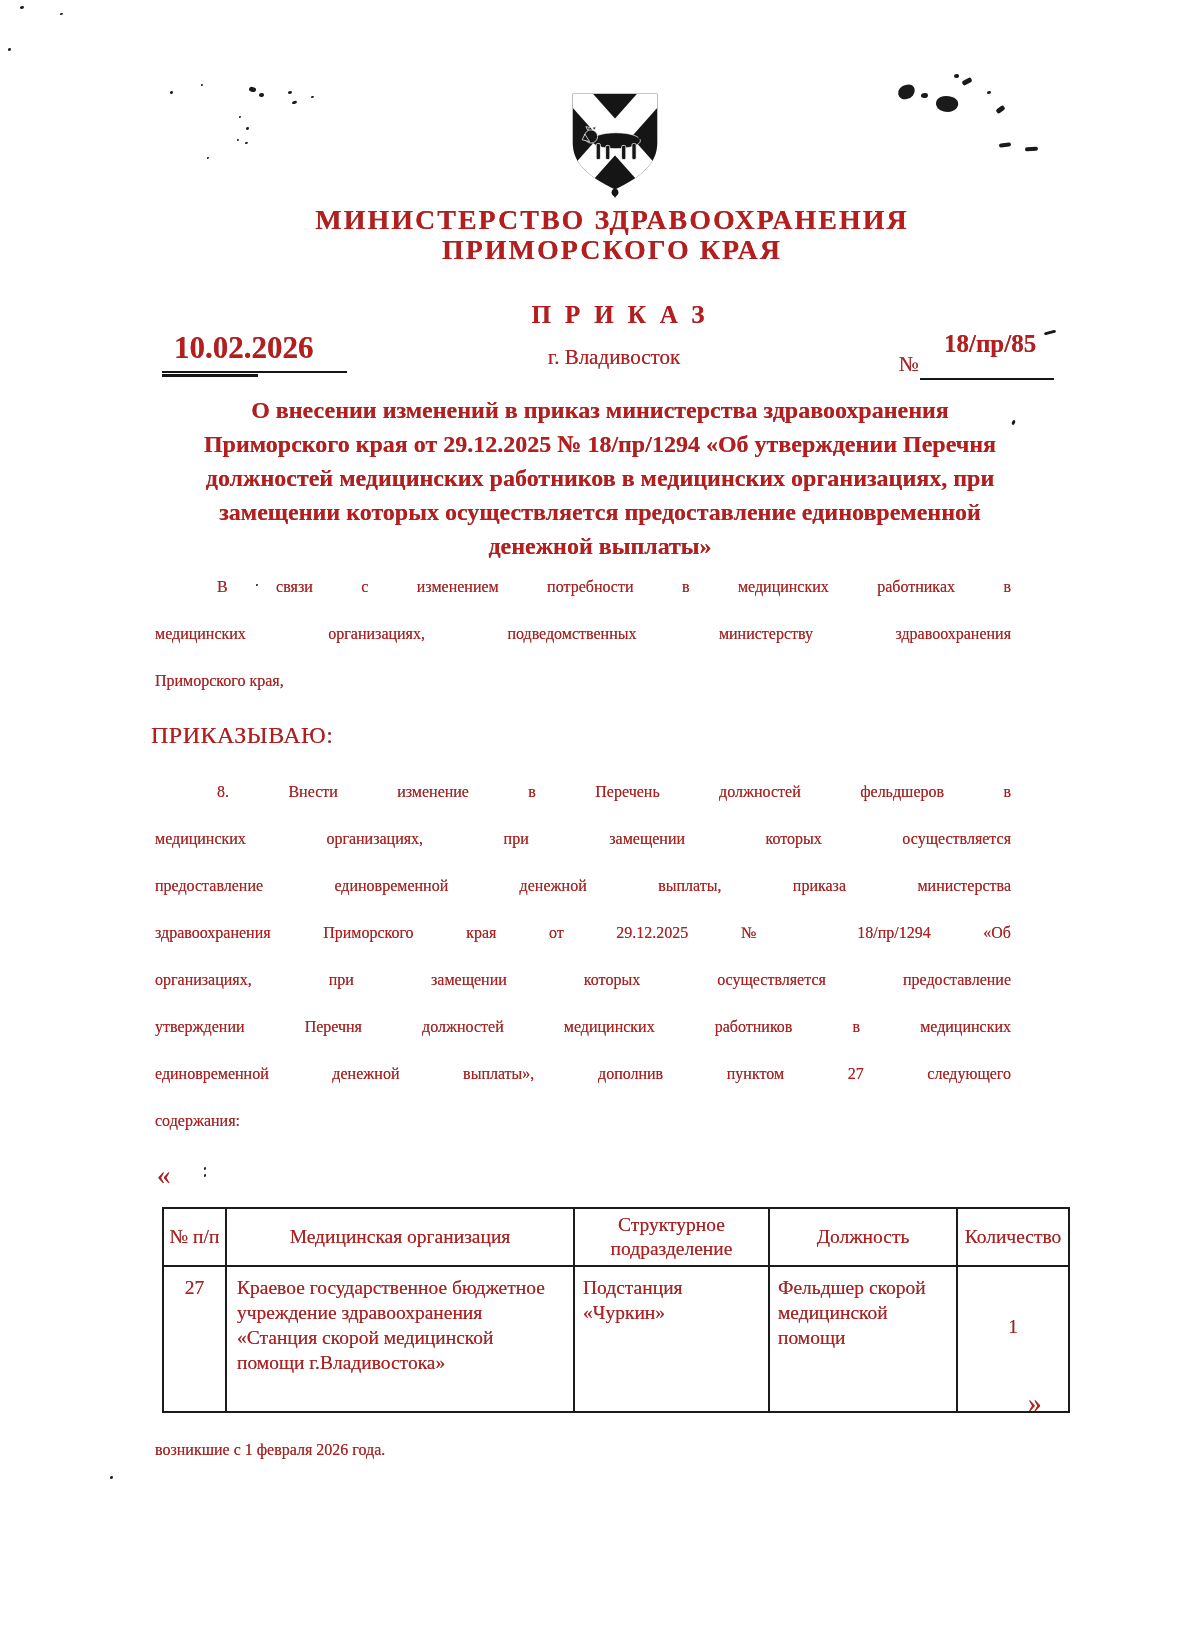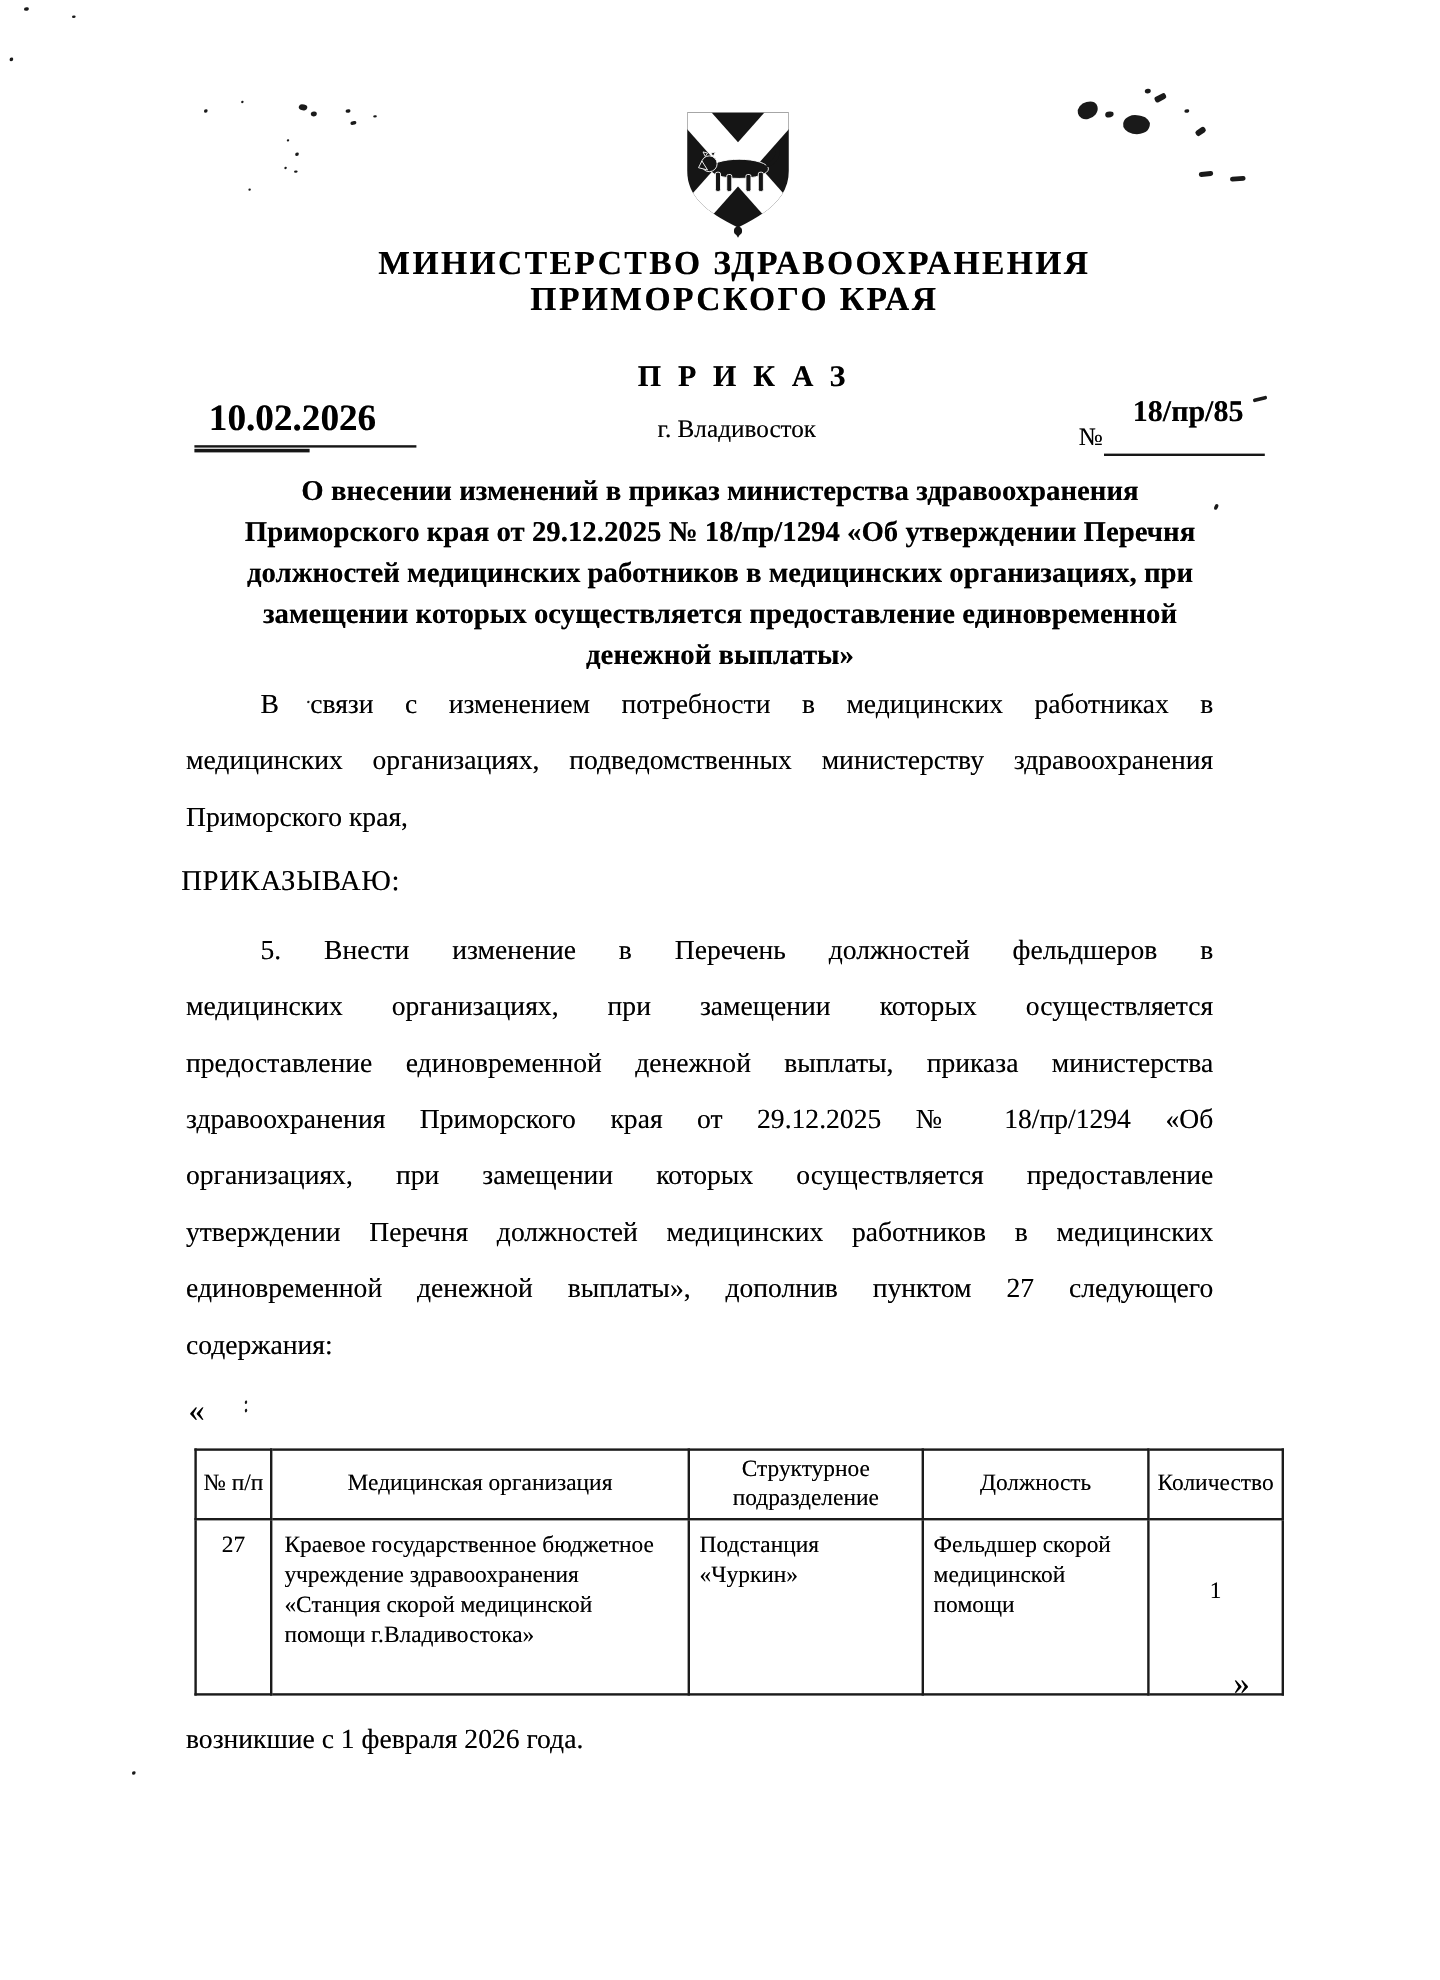--- a/index.html
+++ b/index.html
@@ -1,41 +1,41 @@
 <!DOCTYPE html>
 <html><head>
 <meta charset="utf-8">
 <style>
   html,body { margin:0; padding:0; background:#e8e8e8; }
   .page {
     position:relative; width:1200px; height:1650px; margin:0 auto;
     background:#ffffff; overflow:hidden;
     font-family:"Liberation Serif","DejaVu Serif",serif;
-    color:#000000;
+    color:#b91c1c;
     text-shadow:0 0 .5px rgba(10,10,10,.55); 
   }
   
   .emblem { position:absolute; top:88px; left:568px; width:94px; height:112px; }
   .ministry { position:absolute; top:205px; left:0; width:1224px; text-align:center;
               font-weight:bold; font-size:28px; line-height:30px; letter-spacing:2px; }
   .doctype  { position:absolute; top:301px; left:6px; width:1224px; text-align:center;
               font-weight:bold; font-size:25px; letter-spacing:14px; text-indent:14px; }
   .req-date { position:absolute; top:330px; left:174px; font-size:31px; font-weight:bold; }
   .rule { position:absolute; background:#161616; }
   .date-rule  { top:371px; left:162px; width:185px; height:2px; }
   .date-rule2 { top:374px; left:162px; width:96px;  height:3px; }
   .req-city { position:absolute; top:345px; left:0; width:1228px; text-align:center; font-size:21px; }
   .req-no-label { position:absolute; top:352px; left:899px; font-size:21px; }
   .req-no { position:absolute; top:330px; left:944px; font-size:25px; font-weight:bold; }
   .no-rule { top:378px; left:920px; width:134px; height:2px; }
   
   .title { position:absolute; top:393px; left:150px; width:900px; font-weight:bold; font-size:24px; }
   .tline { height:34px; line-height:34px; text-align:center; white-space:nowrap; }
   
-  .para { position:absolute; left:155px; width:856px; font-size:23px; }
+  .para { position:absolute; left:155px; width:856px; font-size:16px; }
   .jline { height:47px; line-height:47px; text-align:justify; text-align-last:justify; }
   .jline-last { text-align-last:left; }
   .ind { padding-left:62px; }
   .decree { position:absolute; top:722px; left:151px; font-size:24px; letter-spacing:.5px; }
   .q-open  { position:absolute; top:1160px; left:157px; font-size:27px; }
   .q-close { position:absolute; top:1388px; left:1028px; font-size:27px; }
   
   .doc-table { position:absolute; top:1207px; left:162px; width:906px;
                border-collapse:collapse; table-layout:fixed;
                font-size:19.5px; line-height:25px; }
@@ -108,21 +108,21 @@
 
   <div class="para" style="top:563px;">
     <div class="jline ind">В связи с изменением потребности в медицинских работниках в</div>
     <div class="jline">медицинских организациях, подведомственных министерству здравоохранения</div>
     <div class="jline jline-last">Приморского края,</div>
   </div>
 
   <div class="decree">ПРИКАЗЫВАЮ:</div>
 
   <div class="para" style="top:768px;">
-    <div class="jline ind">5. Внести изменение в Перечень должностей фельдшеров в</div>
+    <div class="jline ind">8. Внести изменение в Перечень должностей фельдшеров в</div>
     <div class="jline">медицинских организациях, при замещении которых осуществляется</div>
     <div class="jline">предоставление единовременной денежной выплаты, приказа министерства</div>
     <div class="jline">здравоохранения Приморского края от 29.12.2025 № 18/пр/1294 «Об</div>
     <div class="jline">организациях, при замещении которых осуществляется предоставление</div>
     <div class="jline">утверждении Перечня должностей медицинских работников в медицинских</div>
     <div class="jline">единовременной денежной выплаты», дополнив пунктом 27 следующего</div>
     <div class="jline jline-last">содержания:</div>
   </div>
 
   <div class="q-open">«</div>

